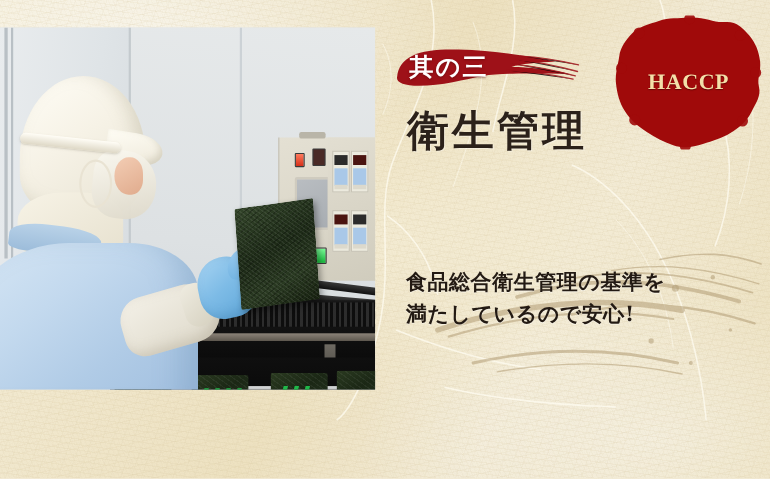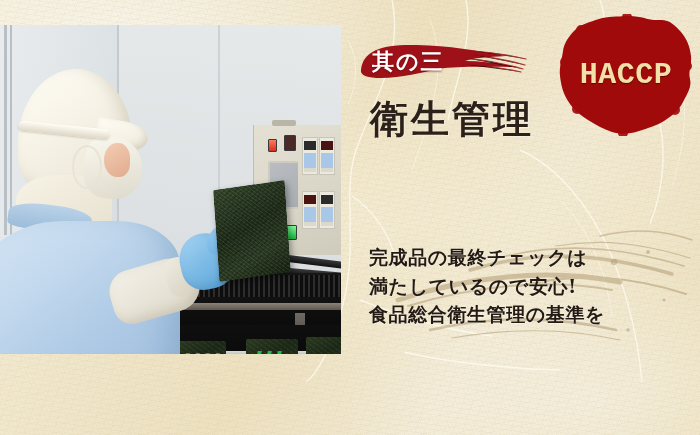--- a/index.html
+++ b/index.html
@@ -174,23 +174,23 @@
   .body-copy div{white-space:nowrap;}
 
   
   .seal{position:absolute;left:557px;top:14px;width:138px;height:122px;}
   .seal-txt{
     position:absolute;left:0;top:0;width:138px;height:122px;
     display:flex;flex-direction:column;align-items:center;justify-content:center;
     gap:2px;pointer-events:none;
   }
   .seal-en{
-    font-size:30px;font-weight:700;letter-spacing:.5px;line-height:1;
+    font-size:20px;font-weight:700;letter-spacing:.5px;line-height:1;
     color:#f3dfa8;
-    font-family:Liberation Mono, monospace;
+    font-family:Liberation Serif, serif;
     text-shadow:0 1px 1px rgba(80,0,0,.75);
   }
   .seal-jp{
     font-size:24px;font-weight:700;letter-spacing:1px;line-height:1;
     color:#f3dfa8;
     font-family:"DejaVu Serif","Liberation Serif",serif;
     text-shadow:0 1px 1px rgba(80,0,0,.75);
   }
 
   
@@ -403,19 +403,18 @@
         <circle cx="118" cy="96" r="5"></circle>
       <circle cx="24" cy="16" r="5"></circle>
         <circle cx="116" cy="18" r="5"></circle>
     </g>
   </svg>
   <div class="seal-txt" style="left:557px;top:14px;position:absolute;">
     <div class="seal-en">HACCP</div>
   </div>
 
   <div class="body-copy">
-    <div>完成品の最終チェックは</div>
+    <div>食品総合衛生管理の基準を</div>
     <div>満たしているので安心!</div>
-    <div>食品総合衛生管理の基準を</div>
   </div>
 
 
 </div>
 
 </body></html>

